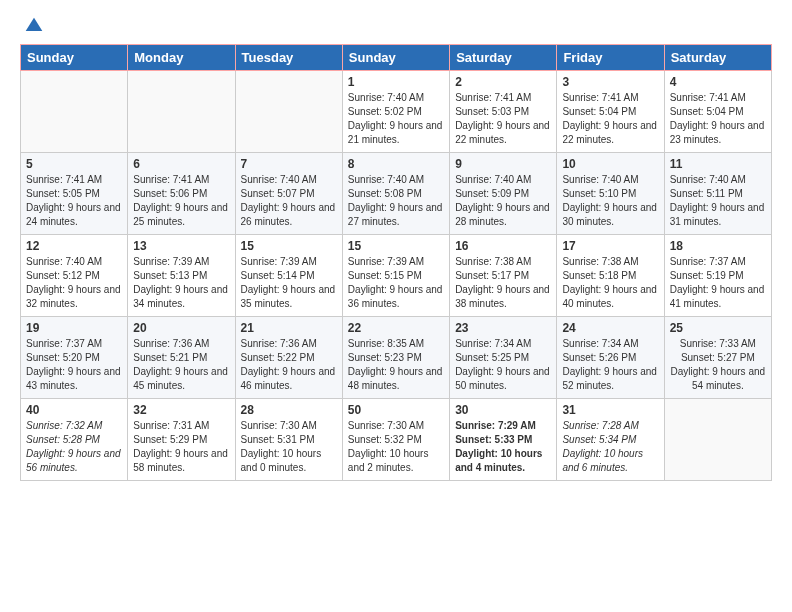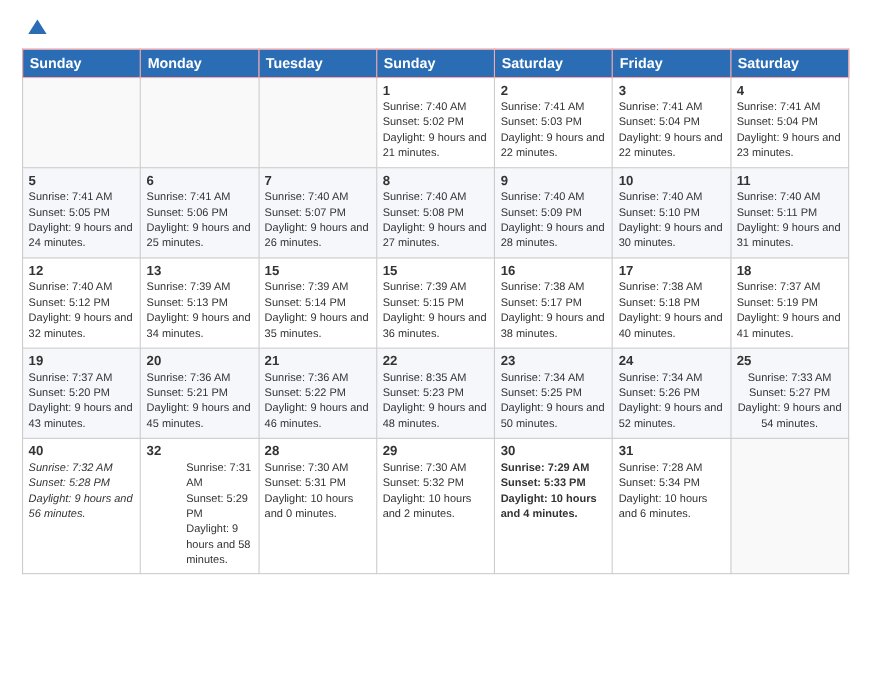--- a/index.html
+++ b/index.html
@@ -297,45 +297,45 @@
         </tr>
         <tr>
           <td>
             <span class="day-number">40</span>
             <div class="day-info" style="white-space: pre-line; font-style: italic;">Sunrise: 7:32 AM
 Sunset: 5:28 PM
 Daylight: 9 hours and 56 minutes.</div>
           </td>
           <td>
             <span class="day-number">32</span>
-            <div class="day-info" style="white-space: pre-line; margin-left: 36px;">Sunrise: 7:31 AM
+            <div class="day-info" style="white-space: pre-line;">Sunrise: 7:31 AM
 Sunset: 5:29 PM
 Daylight: 9 hours and 58 minutes.</div>
           </td>
           <td>
             <span class="day-number">28</span>
             <div class="day-info" style="white-space: pre-line;">Sunrise: 7:30 AM
 Sunset: 5:31 PM
 Daylight: 10 hours and 0 minutes.</div>
           </td>
           <td>
-            <span class="day-number">29</span>
+            <span class="day-number">50</span>
             <div class="day-info" style="white-space: pre-line;">Sunrise: 7:30 AM
 Sunset: 5:32 PM
 Daylight: 10 hours and 2 minutes.</div>
           </td>
           <td>
             <span class="day-number">30</span>
             <div class="day-info" style="white-space: pre-line; font-weight: bold;">Sunrise: 7:29 AM
 Sunset: 5:33 PM
 Daylight: 10 hours and 4 minutes.</div>
           </td>
           <td>
             <span class="day-number">31</span>
-            <div class="day-info" style="white-space: pre-line;">Sunrise: 7:28 AM
+            <div class="day-info" style="white-space: pre-line; font-style: italic;">Sunrise: 7:28 AM
 Sunset: 5:34 PM
 Daylight: 10 hours and 6 minutes.</div>
           </td>
           <td class="empty-cell"></td>
         </tr>
       </tbody>
   </table>
 </div>
 
 </body></html>

